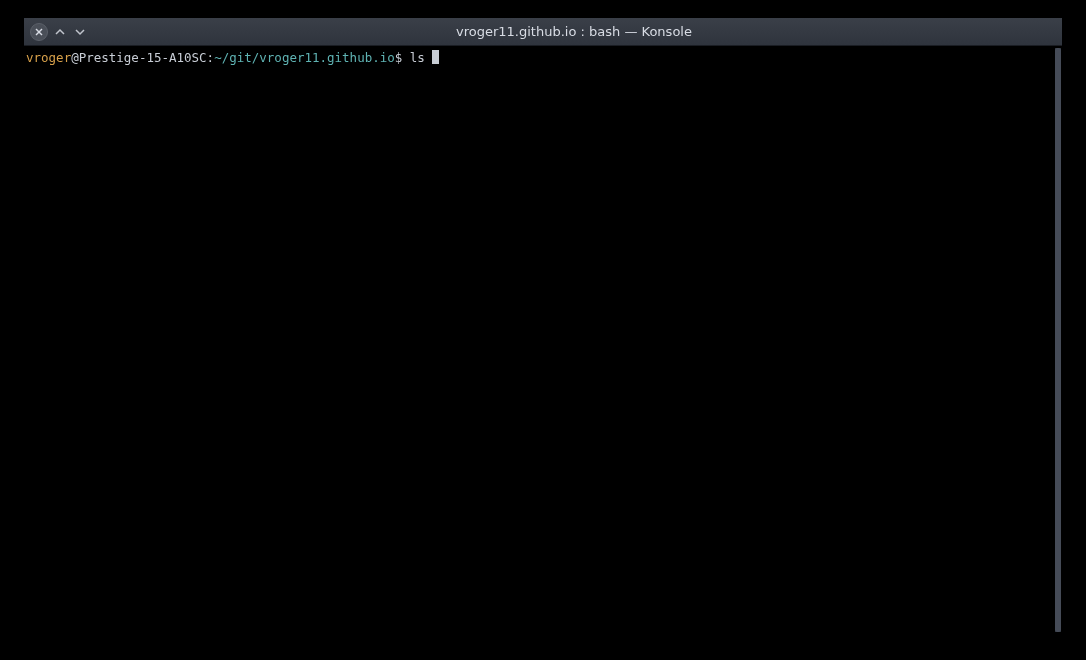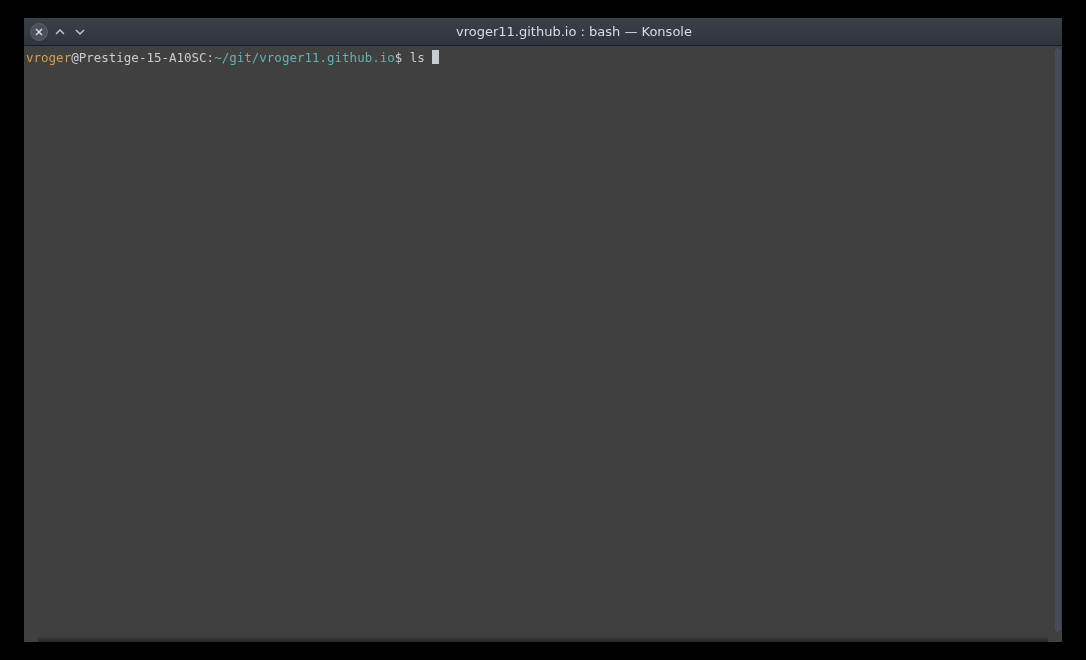--- a/index.html
+++ b/index.html
@@ -68,21 +68,21 @@
     }
     .title {
       flex: 1;
       text-align: center;
       color: #d8dce4;
       font-size: 13px;
       font-family: 'DejaVu Sans', sans-serif;
     }
     .terminal {
       flex: 1;
-      background: #404040;
+      background: #000000;
       padding: 4px 2px;
       font-size: 12.5px;
       line-height: 16px;
       position: relative;
       display: flex;
     }
     .terminal-content {
       flex: 1;
       white-space: pre;
     }

